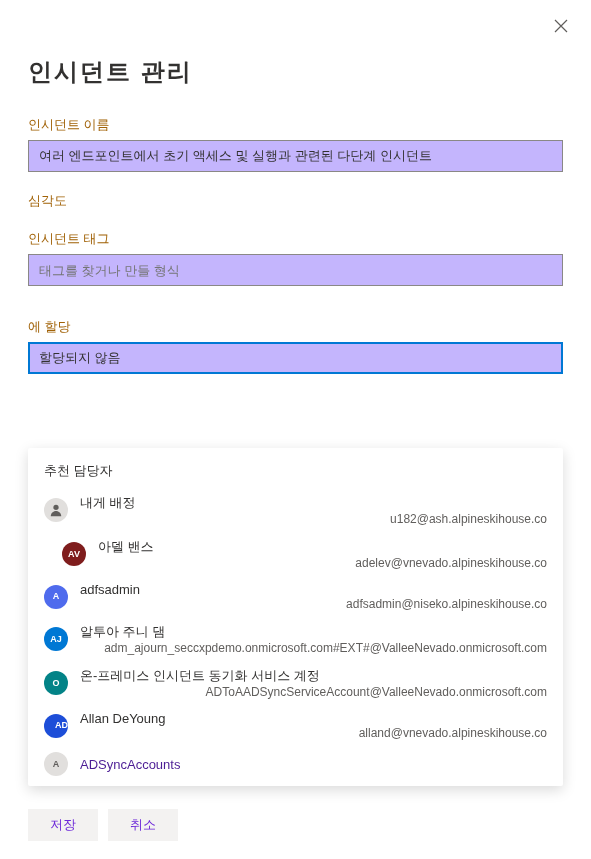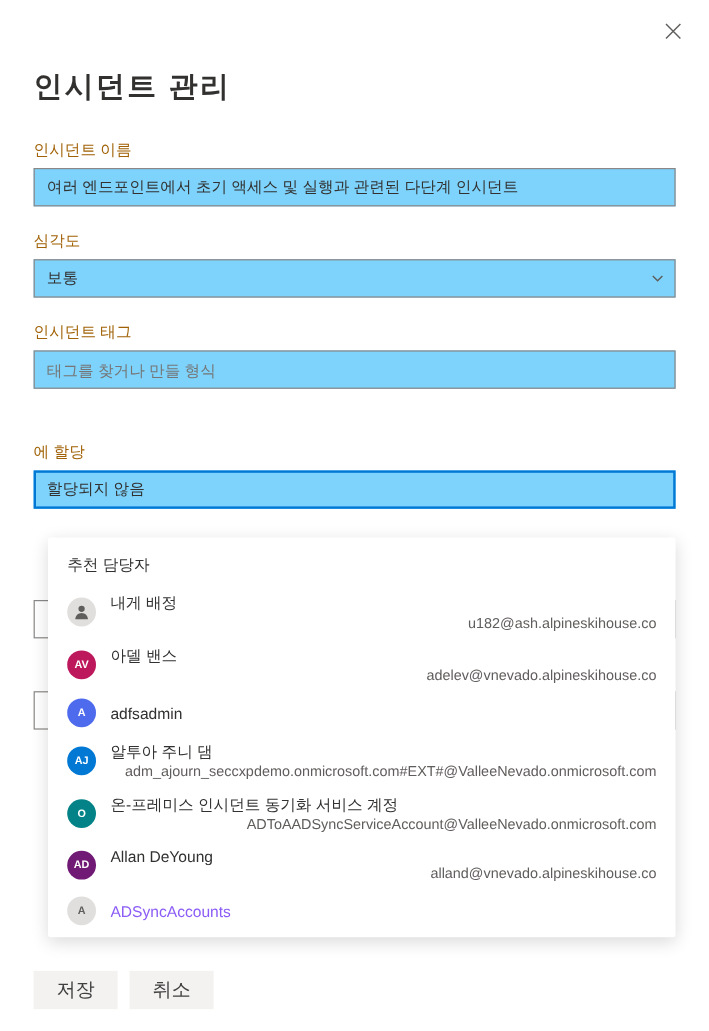--- a/index.html
+++ b/index.html
@@ -40,41 +40,41 @@
       margin-bottom: 6px;
       display: block;
     }
     .text-input, .select-input {
       width: 100%;
       height: 32px;
       border: 1px solid #8a8886;
       padding: 0 10px;
       font-size: 13px;
       font-family: inherit;
-      background: #7dd3fc;
+      background: #c4b5fd;
       color: #323130;
     }
     .text-input:focus, .text-input.focused {
       outline: none;
       border: 2px solid #0078d4;
       padding: 0 9px;
     }
     .select-wrap { position: relative; }
     .select-input {
       display: flex;
       align-items: center;
       justify-content: space-between;
       cursor: pointer;
       padding-right: 8px;
     }
     .chevron-down { width: 12px; height: 12px; flex-shrink: 0; }
-    .assign-section { margin-top: 44px; }
+    .assign-section { margin-top: 32px; }
     .dropdown-panel {
       position: absolute;
-      left: 40px;
+      left: 28px;
       right: 28px;
       top: 448px;
       background: #fff;
       box-shadow: 0 4px 14px rgba(0,0,0,0.15);
       border-radius: 2px;
       z-index: 10;
       padding: 10px 0 4px 0;
     }
     .dropdown-header {
       font-size: 13px;
@@ -120,21 +120,21 @@
       text-overflow: ellipsis;
     }
     .item-email {
       font-size: 12px;
       color: #605e5c;
       white-space: nowrap;
       overflow: hidden;
       text-overflow: ellipsis;
       text-align: right;
     }
-    .dropdown-item.last-partial .item-name { color: #8b5cf6; }
+    .dropdown-item.last-partial .item-name { color: #4c1d95; }
     .dropdown-list::-webkit-scrollbar { width: 10px; }
     .dropdown-list::-webkit-scrollbar-track { background: transparent; }
     .dropdown-list::-webkit-scrollbar-thumb { background: #c8c6c4; border-radius: 5px; }
     .hidden-selects {
       position: absolute;
       left: 28px;
       right: 28px;
     }
     .hidden-select-1 { top: 500px; }
     .hidden-select-2 { top: 576px; }
@@ -152,23 +152,23 @@
       bottom: 18px;
       display: flex;
       gap: 10px;
     }
     .btn {
       height: 32px;
       min-width: 70px;
       padding: 0 16px;
       border: none;
       background: #f3f2f1;
-      color: #404040;
+      color: #6d28d9;
       font-family: inherit;
-      font-size: 16px;
+      font-size: 13px;
       cursor: pointer;
     }
   </style>
 </head>
 <body>
 
 <div class="close-btn">
   <svg viewBox="0 0 14 14" fill="none" stroke="currentColor" stroke-width="1.2">
     <path d="M1 1 L13 13 M13 1 L1 13"></path>
   </svg>
@@ -176,28 +176,20 @@
 
 <h1 class="page-title">인시던트 관리</h1>
 
 <div class="field-group">
   <label class="field-label">인시던트 이름</label>
   <input type="text" class="text-input" value="여러 엔드포인트에서 초기 액세스 및 실행과 관련된 다단계 인시던트" style="">
 </div>
 
 <div class="field-group">
   <label class="field-label">심각도</label>
-  <div class="select-wrap">
-    <div class="select-input">
-      <span>보통</span>
-      <svg class="chevron-down" viewBox="0 0 12 12" fill="none" stroke="#605e5c" stroke-width="1.2">
-          <path d="M2 4 L6 8 L10 4"></path>
-        </svg>
-    </div>
-  </div>
 </div>
 
 <div class="field-group">
   <label class="field-label">인시던트 태그</label>
   <input type="text" class="text-input" placeholder="태그를 찾거나 만들 형식" style="">
 </div>
 
 <div class="field-group assign-section">
   <label class="field-label">에 할당</label>
   <input type="text" class="text-input focused" value="할당되지 않음" style="">
@@ -227,34 +219,35 @@
             <circle cx="8" cy="5" r="3"></circle>
             <path d="M2 15c0-3.3 2.7-6 6-6s6 2.7 6 6"></path>
           </svg>
         </div>
         <div class="item-text">
           <div class="item-name">내게 배정</div>
           <div class="item-email">u182@ash.alpineskihouse.co</div>
         </div>
       </div>
       <div class="dropdown-item">
-        <div class="avatar" style="background: #be185d;">
+        <div class="avatar" style="background: #7f1d1d; margin-left: 18px;">
           <span class="avatar-initials">AV</span>
         </div>
         <div class="item-text">
           <div class="item-name">아델 밴스</div>
           <div class="item-email">adelev@vnevado.alpineskihouse.co</div>
         </div>
       </div>
       <div class="dropdown-item">
         <div class="avatar" style="background: rgb(79, 107, 237);">
           <span class="avatar-initials">A</span>
         </div>
         <div class="item-text">
           <div class="item-name">adfsadmin</div>
+          <div class="item-email">adfsadmin@niseko.alpineskihouse.co</div>
         </div>
       </div>
       <div class="dropdown-item">
         <div class="avatar" style="background: rgb(0, 120, 212);">
           <span class="avatar-initials">AJ</span>
         </div>
         <div class="item-text">
           <div class="item-name">알투아 주니 댐</div>
           <div class="item-email">adm_ajourn_seccxpdemo.onmicrosoft.com#EXT#@ValleeNevado.onmicrosoft.com</div>
         </div>
@@ -262,21 +255,21 @@
       <div class="dropdown-item">
         <div class="avatar" style="background: rgb(3, 131, 135);">
           <span class="avatar-initials">O</span>
         </div>
         <div class="item-text">
           <div class="item-name">온-프레미스 인시던트 동기화 서비스 계정</div>
           <div class="item-email">ADToAADSyncServiceAccount@ValleeNevado.onmicrosoft.com</div>
         </div>
       </div>
       <div class="dropdown-item">
-        <div class="avatar" style="background: #701a75;">
+        <div class="avatar" style="background: #1d4ed8; justify-content: flex-end;">
           <span class="avatar-initials">AD</span>
         </div>
         <div class="item-text">
           <div class="item-name">Allan DeYoung</div>
           <div class="item-email">alland@vnevado.alpineskihouse.co</div>
         </div>
       </div>
       <div class="dropdown-item last-partial">
         <div class="avatar" style="background: rgb(225, 223, 221); color: rgb(96, 94, 92);">
           <span class="avatar-initials">A</span>

